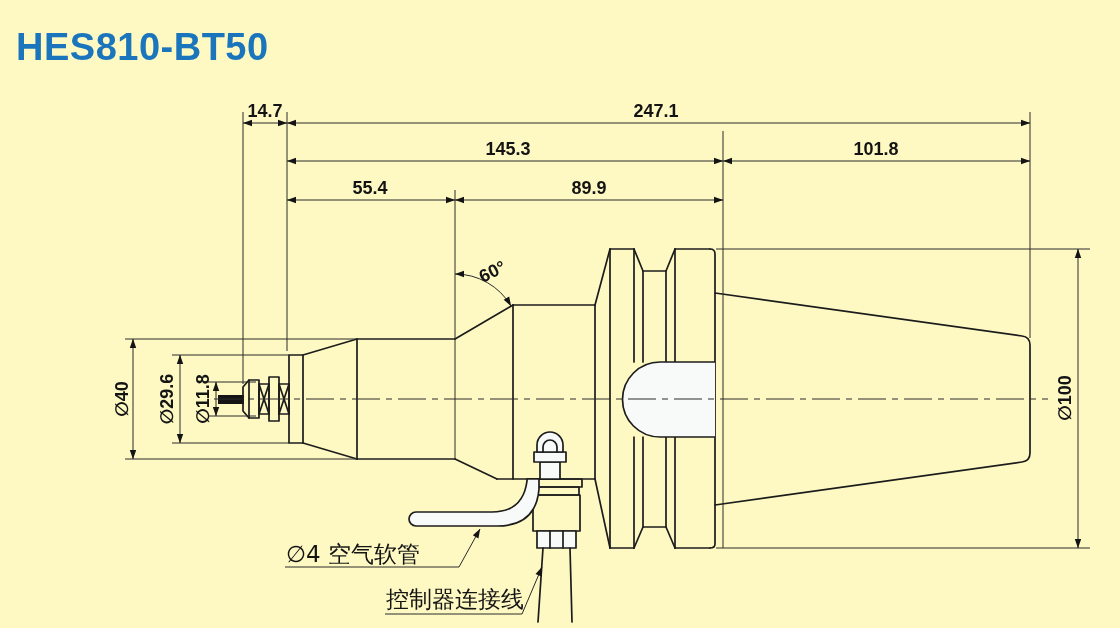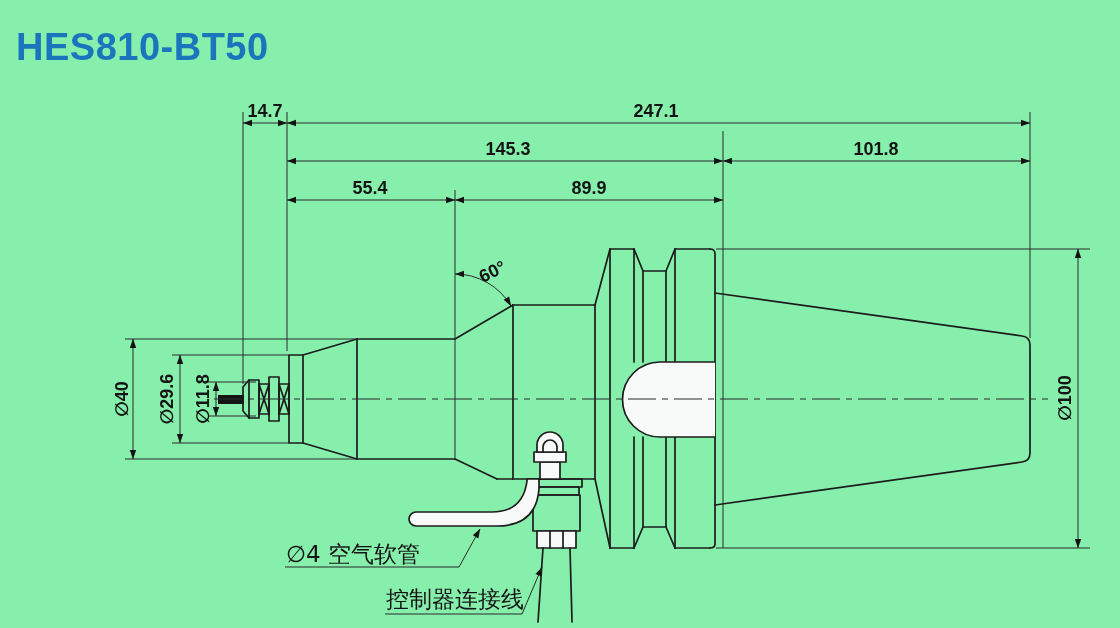--- a/index.html
+++ b/index.html
@@ -1,17 +1,17 @@
 <!DOCTYPE html>
 <html><head>
 <meta charset="utf-8">
 <style>
   html,body{margin:0;padding:0;}
   body{font-family:"Liberation Sans","DejaVu Sans",sans-serif;background:#e9e9e9;}
-  .stage{position:relative;width:1120px;height:628px;background:#86efac;overflow:hidden;}
+  .stage{position:relative;width:1120px;height:628px;background:#fef9c3;overflow:hidden;}
   .title{
     position:absolute;left:16px;top:26px;margin:0;
     font-family:"Liberation Sans","DejaVu Sans",sans-serif;
     font-weight:bold;font-size:38px;letter-spacing:.5px;
   }
   svg{position:absolute;left:0;top:0;}
   .thick{stroke:#1c1c1c;stroke-width:1.7;fill:none;stroke-linejoin:round;stroke-linecap:round;}
   .thickf{stroke:#1c1c1c;stroke-width:1.7;fill:#f8f9f9;stroke-linejoin:round;}
   .thin{stroke:#2a2a2a;stroke-width:1;fill:none;}
   .cline{stroke:#2a2a2a;stroke-width:1;fill:none;stroke-dasharray:28 6 6 6;}

